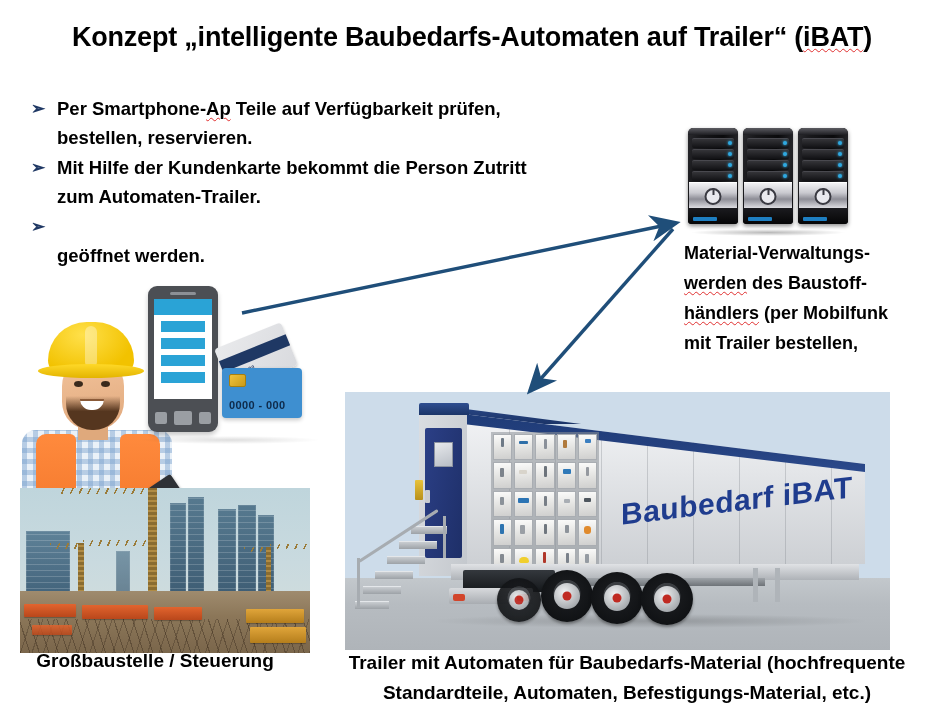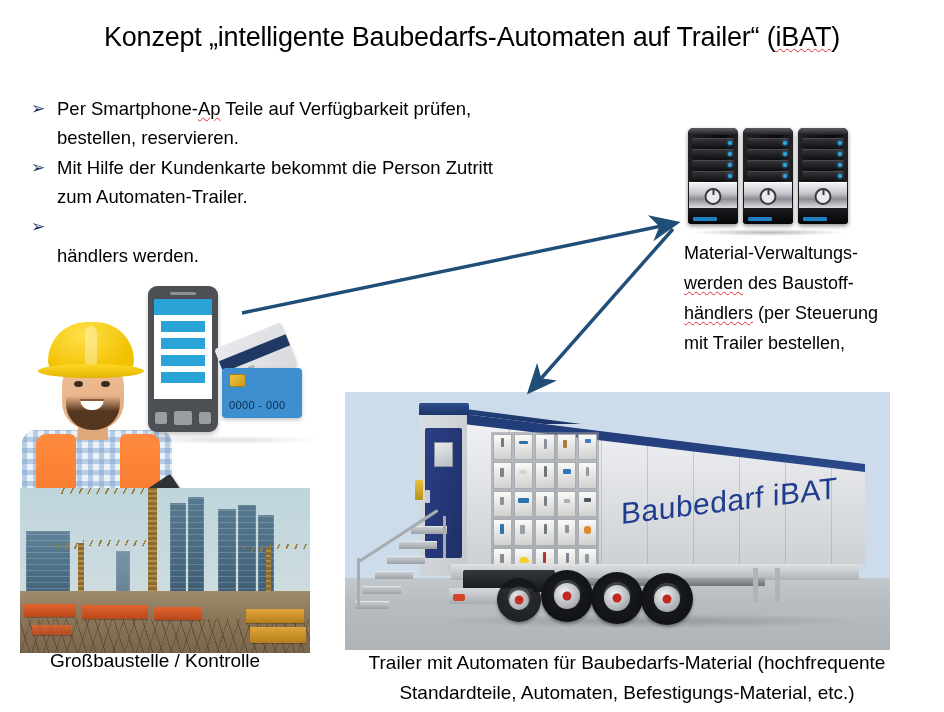--- a/index.html
+++ b/index.html
@@ -5,21 +5,21 @@
 <style>
   html,body{margin:0;padding:0;}
   body{
     width:944px;height:712px;
     background:#ffffff;
     font-family:"Liberation Sans", sans-serif;
     color:#000;
     overflow:hidden;
     position:relative;
   }
-  .stage{position:relative;width:944px;height:712px;overflow:hidden;background:#fff;}
+  .stage{position:relative;width:944px;height:712px;overflow:hidden;background:#fff;font-weight:bold;}
   .abs{position:absolute;}
 
   
   #title{
     left:0;top:22px;width:944px;
     text-align:center;
     font-size:27px;
     letter-spacing:-0.2px;
     white-space:nowrap;
     color:#000;
@@ -446,21 +446,21 @@
       <span class="btext"><span>Per Smartphone-</span><span class="squig">Ap</span><span> Teile auf Verfügbarkeit prüfen,</span><br><span>bestellen, reservieren.</span></span>
     </div>
 
     <div class="bullet">
       <span class="marker">➢</span>
       <span class="btext"><span>Mit Hilfe der Kundenkarte bekommt die Person Zutritt</span><br><span>zum Automaten-Trailer.</span></span>
     </div>
 
     <div class="bullet">
       <span class="marker">➢</span>
-      <span class="btext"><br><span>händlers werden.</span></span>
+      <span class="btext"><br><span>geöffnet werden.</span></span>
     </div>
   </div>
 
   <div class="abs" id="servers">
     <div class="shadow"></div>
 
     <div class="srv" style="left:0px;">
       <div class="body">
         <div class="top"></div>
         <div class="bay" style="top:10px;"></div>
@@ -514,21 +514,21 @@
         <div class="foot">
             <div class="footbar"></div>
           </div>
       </div>
     </div>
   </div>
 
   <div class="abs" id="rightcap">
     <span>Material-Verwaltungs-</span><br>
     <span class="squig">werden</span><span> des Baustoff-</span><br>
-    <span class="squig">händlers</span><span> (per Steuerung</span><br>
+    <span class="squig">händlers</span><span> (per Mobilfunk</span><br>
     <span>mit Trailer bestellen,</span><br>
   </div>
 
   <div class="abs" id="worker">
     <div class="bg"></div>
     <div class="w-shirt"></div>
     <div class="w-vest">
       <div class="side l"></div>
       <div class="side r"></div>
       <div class="refl"></div>
@@ -781,20 +781,20 @@
   <svg class="abs" id="arrows" viewBox="0 0 944 712">
     <defs>
       <marker id="ah" markerWidth="9" markerHeight="9" refX="7.6" refY="4.5" orient="auto" markerUnits="strokeWidth">
         <path d="M0,0.6 L9,4.5 L0,8.4 L2.6,4.5 Z" fill="#1F4E79"></path>
       </marker>
     </defs>
     <line x1="242" y1="313" x2="676" y2="223" stroke="#1F4E79" stroke-width="3.4" marker-end="url(#ah)"></line>
     <line x1="673" y1="229" x2="530" y2="391" stroke="#1F4E79" stroke-width="3.4" marker-end="url(#ah)"></line>
   </svg>
 
-  <div class="abs" id="capLeft">Großbaustelle / Kontrolle</div>
+  <div class="abs" id="capLeft">Großbaustelle / Steuerung</div>
 
   <div class="abs" id="capRight">
     <span>Trailer mit Automaten für Baubedarfs-Material (hochfrequente</span><br>
     <span>Standardteile, Automaten,  Befestigungs-Material, etc.)</span>
   </div>
 
 </div>
 
 </body></html>

